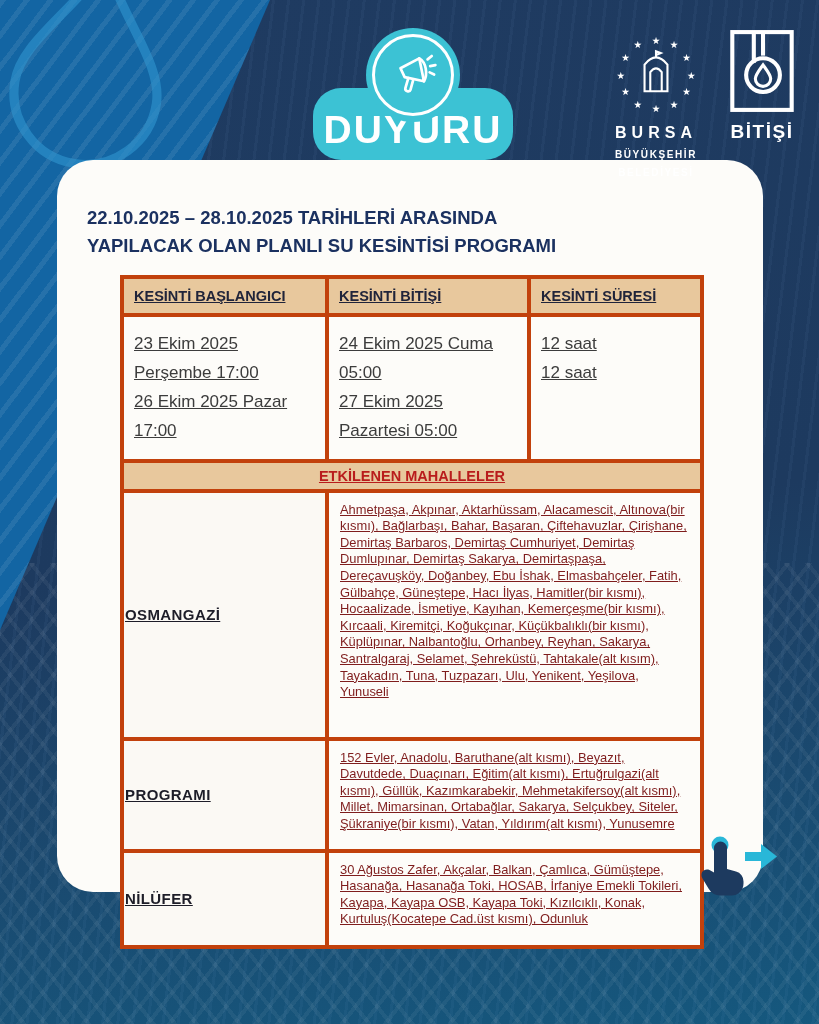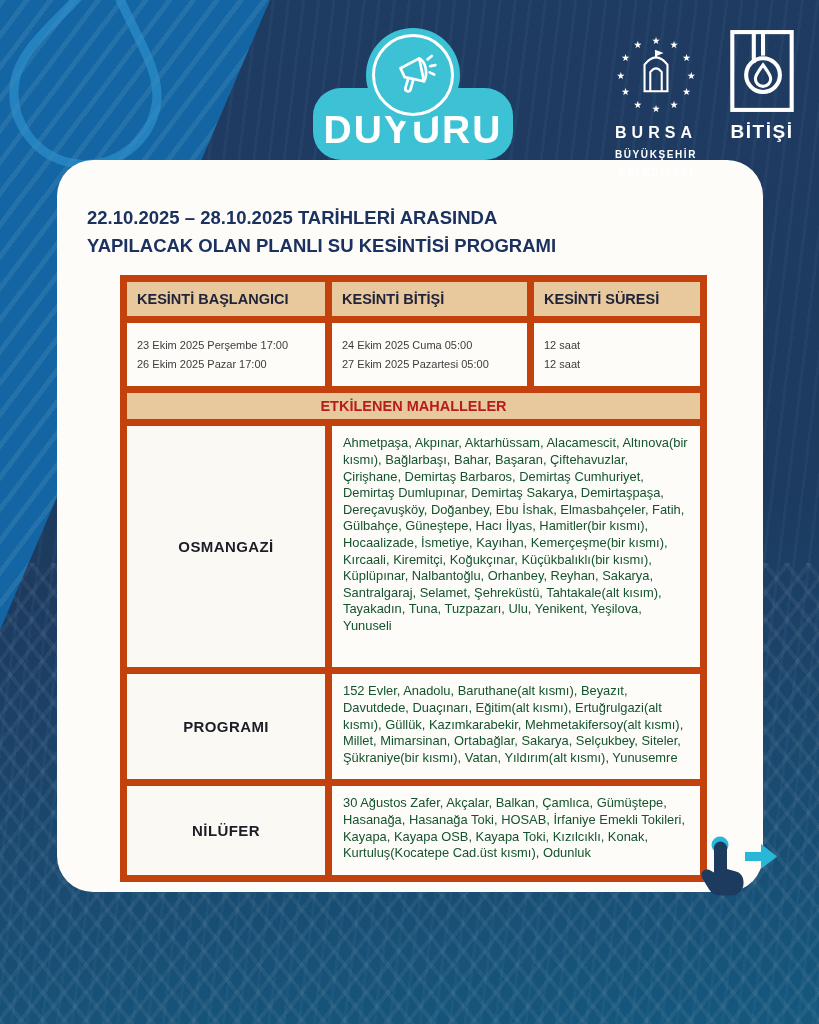--- a/index.html
+++ b/index.html
@@ -70,40 +70,40 @@
     font-size:18.5px;line-height:1.5;font-weight:bold;color:#1b3160;
   }
   table.sched{
     position:absolute;left:63px;top:115px;width:580px;
     border-collapse:collapse;table-layout:fixed;
     font-family:"Liberation Sans",sans-serif;
   }
   table.sched col.c1{width:205px;}
   table.sched col.c2{width:202px;}
   table.sched col.c3{width:173px;}
-  table.sched th,table.sched td{border:7px solid #c2410c;box-sizing:border-box;}
+  table.sched th,table.sched td{border:4px solid #c2410c;box-sizing:border-box;text-decoration:underline;}
   tr.head th{
     background:#e8c89d;text-align:left;padding:9px 10px;height:38px;
     font-size:14.5px;font-weight:bold;color:#20243a;
   }
   tr.dates td{
     background:#fdfcf9;vertical-align:top;padding:13px 10px;height:50px;
-    font-size:11px;color:#3c3c3c;line-height:1.7;
+    font-size:17px;color:#3c3c3c;line-height:1.7;
   }
   tr.section td{
     background:#e8c89d;text-align:center;font-weight:bold;font-size:14.5px;
     color:#b91c1c;padding:5px;height:28px;
   }
   tr.district td.dname{
-    background:#fbf9f4;text-align:center;vertical-align:middle;
+    background:#fbf9f4;text-align:left;vertical-align:middle;
     font-weight:bold;font-size:15px;letter-spacing:.4px;color:#1d1d28;
   }
   tr.district td.dlist{
     background:#fdfcf9;vertical-align:top;padding:9px 11px;
-    font-size:12.9px;line-height:16.6px;color:#14532d;
+    font-size:12.9px;line-height:16.6px;color:#7f1d1d;
   }
   td.h-osmangazi{height:248px;}
   td.h-yildirim{height:112px;}
   td.h-nilufer{height:96px;}
 
   .tap-icon{position:absolute;left:636px;top:672px;z-index:4;}
 </style>
 </head>
 <body>
 

